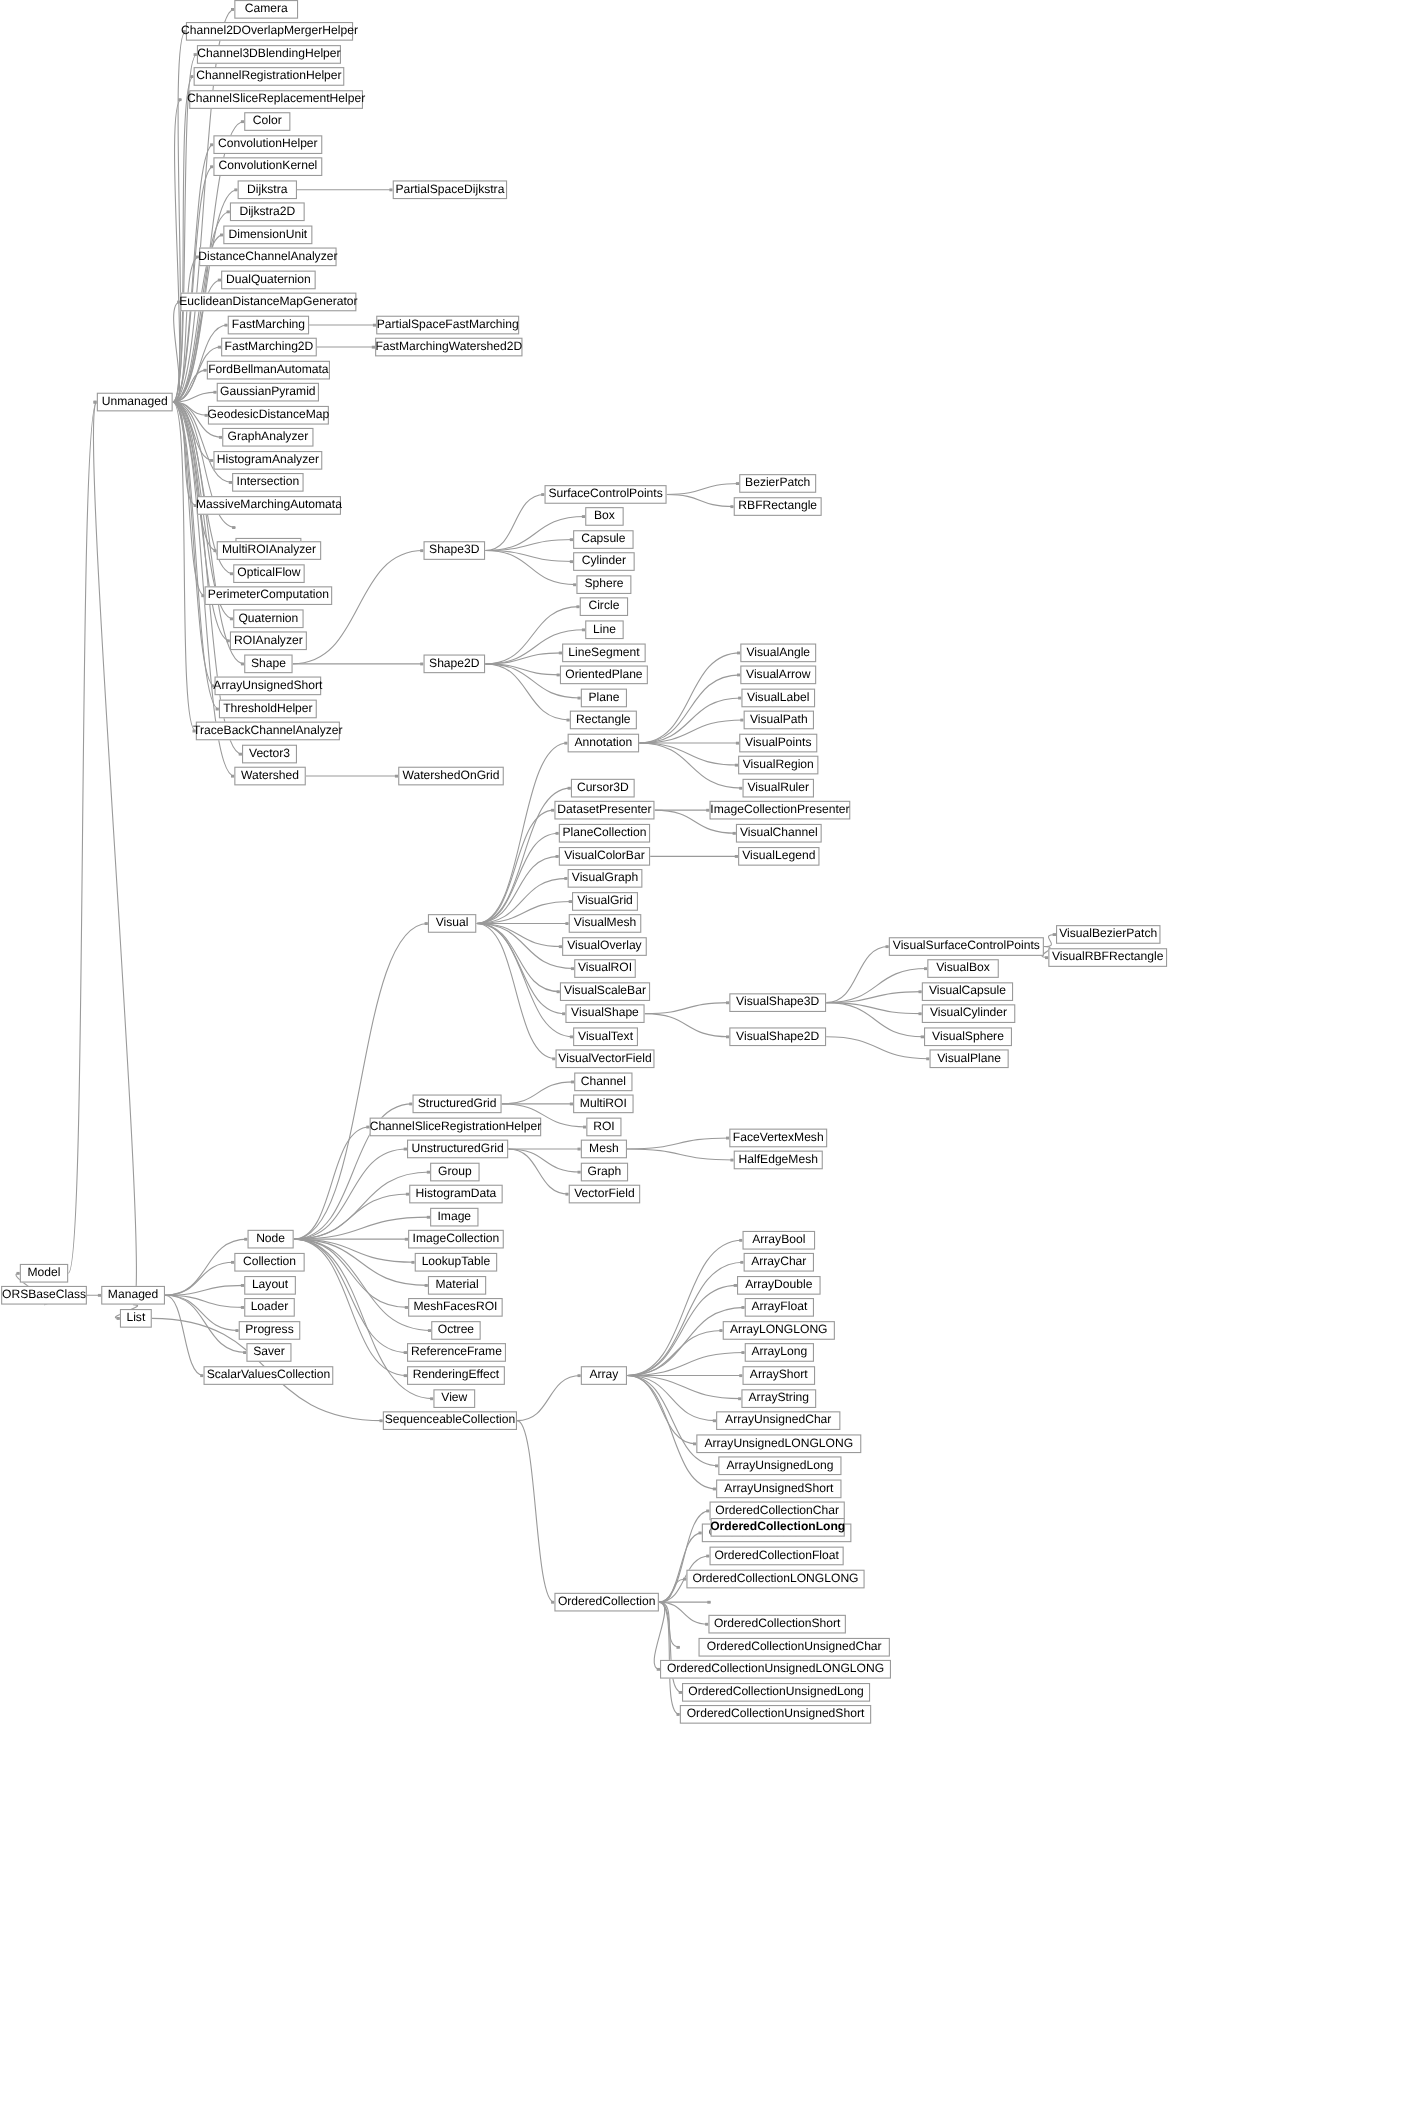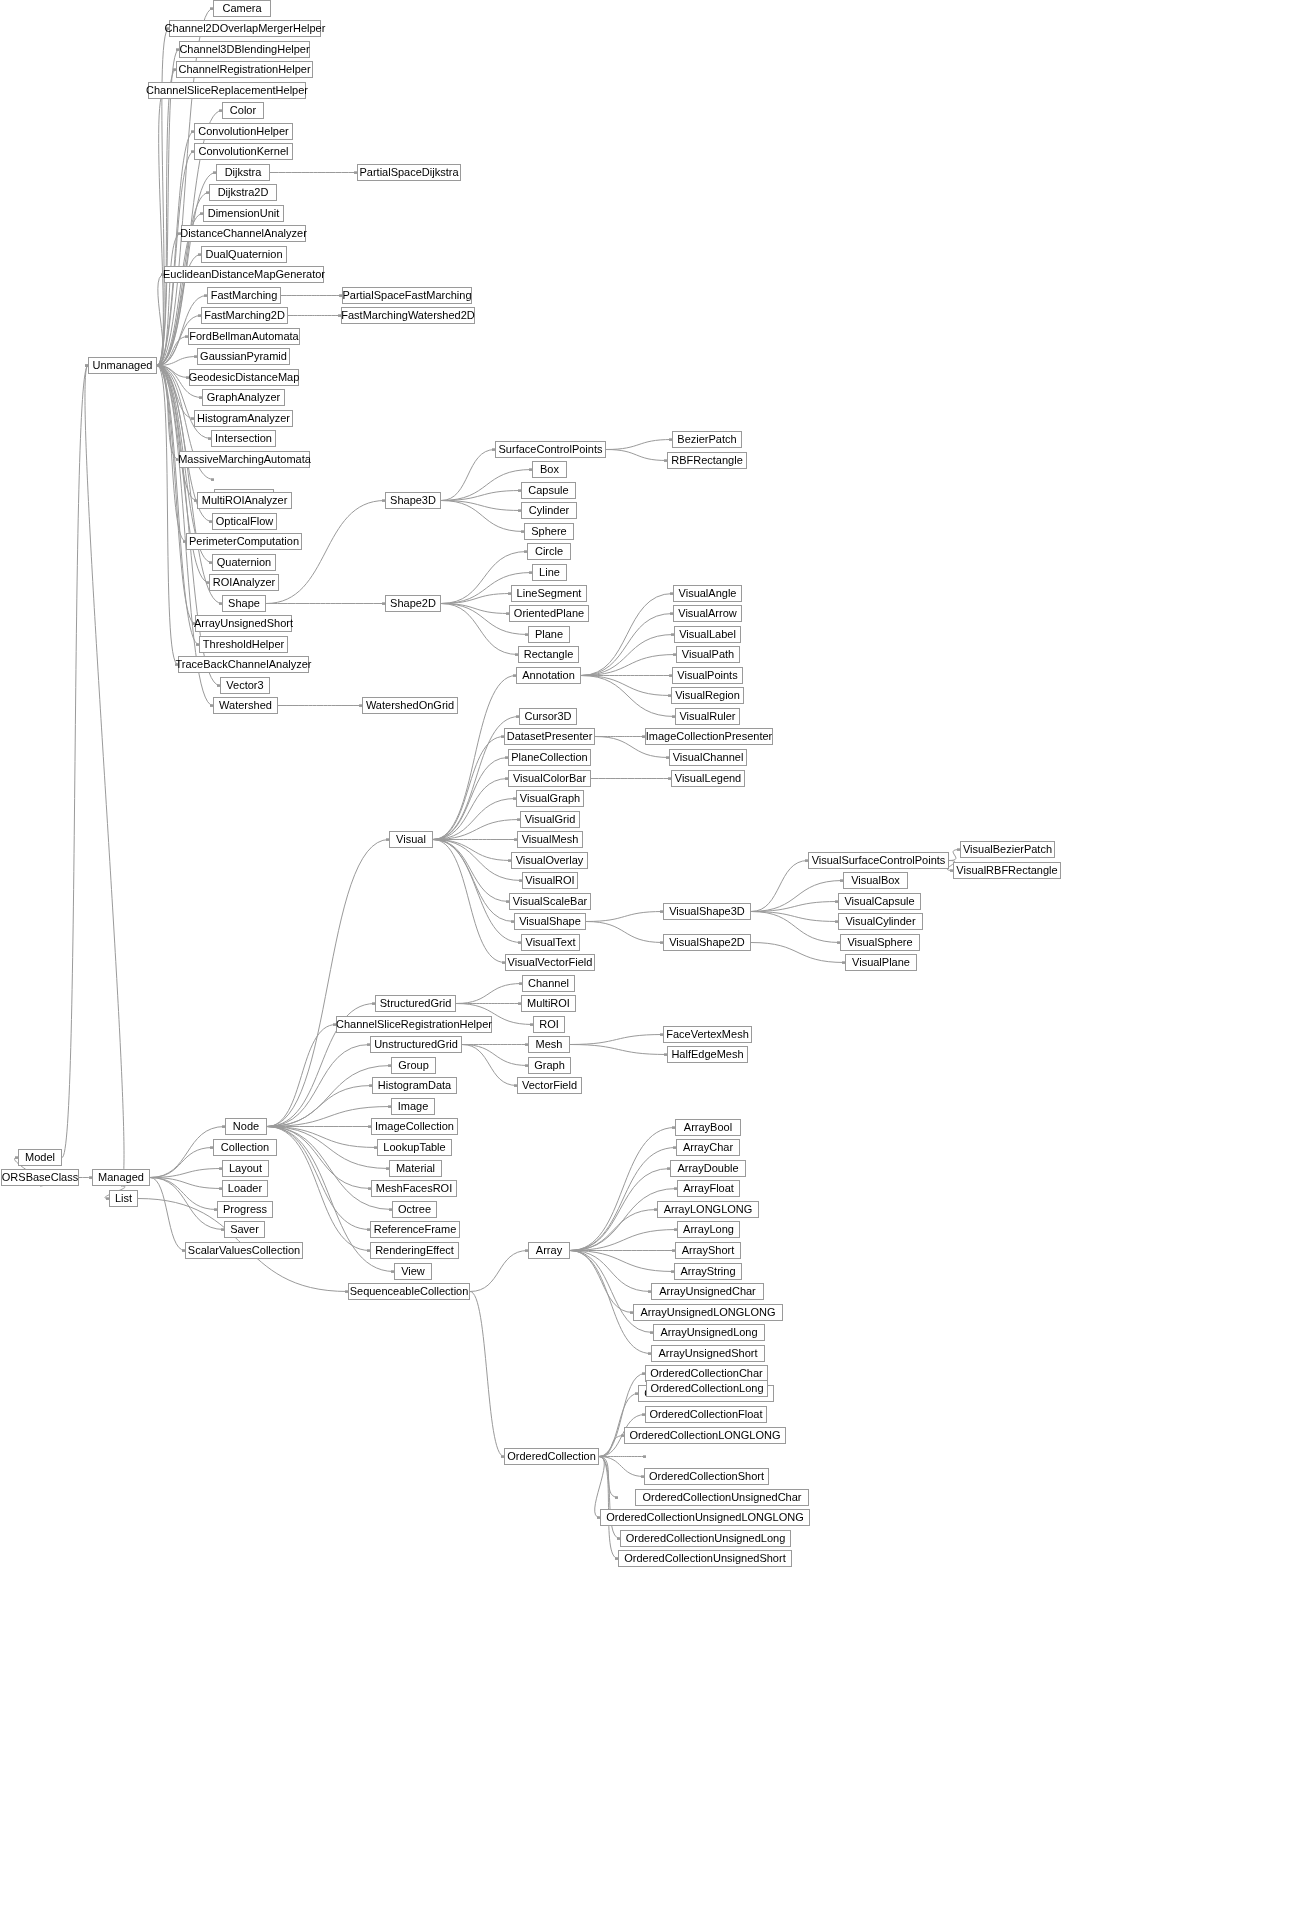--- a/index.html
+++ b/index.html
@@ -318,21 +318,21 @@
   <div id="nodes-layer">
       <div class="node" style="left: 1px; top: 1169px; width: 78px;">ORSBaseClass</div>
       <div class="node" style="left: 18px; top: 1149px; width: 44px;">Model</div>
       <div class="node" style="left: 92px; top: 1169px; width: 58px;">Managed</div>
       <div class="node" style="left: 109px; top: 1190px; width: 29px;">List</div>
       <div class="node" style="left: 88px; top: 357px; width: 69px;">Unmanaged</div>
       <div class="node" style="left: 213px; top: 0px; width: 58px;">Camera</div>
       <div class="node" style="left: 169px; top: 20px; width: 152px;">Channel2DOverlapMergerHelper</div>
       <div class="node" style="left: 179px; top: 41px; width: 131px;">Channel3DBlendingHelper</div>
       <div class="node" style="left: 176px; top: 61px; width: 137px;">ChannelRegistrationHelper</div>
-      <div class="node" style="left: 148px; top: 82px; width: 158px;">ChannelSliceReplacementHelper</div>
+      <div class="node" style="left: 172px; top: 82px; width: 158px;">ChannelSliceReplacementHelper</div>
       <div class="node" style="left: 222px; top: 102px; width: 42px;">Color</div>
       <div class="node" style="left: 194px; top: 123px; width: 99px;">ConvolutionHelper</div>
       <div class="node" style="left: 194px; top: 143px; width: 99px;">ConvolutionKernel</div>
       <div class="node" style="left: 216px; top: 164px; width: 54px;">Dijkstra</div>
       <div class="node" style="left: 209px; top: 184px; width: 68px;">Dijkstra2D</div>
       <div class="node" style="left: 203px; top: 205px; width: 81px;">DimensionUnit</div>
       <div class="node" style="left: 181px; top: 225px; width: 125px;">DistanceChannelAnalyzer</div>
       <div class="node" style="left: 201px; top: 246px; width: 86px;">DualQuaternion</div>
       <div class="node" style="left: 164px; top: 266px; width: 160px;">EuclideanDistanceMapGenerator</div>
       <div class="node" style="left: 207px; top: 287px; width: 74px;">FastMarching</div>
@@ -451,20 +451,20 @@
       <div class="node" style="left: 674px; top: 1263px; width: 68px;">ArrayString</div>
       <div class="node" style="left: 651px; top: 1283px; width: 113px;">ArrayUnsignedChar</div>
       <div class="node" style="left: 633px; top: 1304px; width: 150px;">ArrayUnsignedLONGLONG</div>
       <div class="node" style="left: 653px; top: 1324px; width: 112px;">ArrayUnsignedLong</div>
       <div class="node" style="left: 651px; top: 1345px; width: 114px;">ArrayUnsignedShort</div>
       <div class="node" style="left: 504px; top: 1448px; width: 95px;">OrderedCollection</div>
       <div class="node" style="left: 645px; top: 1365px; width: 123px;">OrderedCollectionChar</div>
       <div class="node" style="left: 638px; top: 1385px; width: 136px;">OrderedCollectionDouble</div>
       <div class="node" style="left: 645px; top: 1406px; width: 122px;">OrderedCollectionFloat</div>
       <div class="node" style="left: 624px; top: 1427px; width: 162px;">OrderedCollectionLONGLONG</div>
-      <div class="node" style="left: 646px; top: 1380px; width: 122px;">OrderedCollectionLong</div>
+      <div class="node" style="left: 646px; top: 1380px; width: 122px; font-weight: bold;">OrderedCollectionLong</div>
       <div class="node" style="left: 644px; top: 1468px; width: 125px;">OrderedCollectionShort</div>
       <div class="node" style="left: 635px; top: 1489px; width: 174px;">OrderedCollectionUnsignedChar</div>
       <div class="node" style="left: 600px; top: 1509px; width: 210px;">OrderedCollectionUnsignedLONGLONG</div>
       <div class="node" style="left: 620px; top: 1530px; width: 171px;">OrderedCollectionUnsignedLong</div>
       <div class="node" style="left: 618px; top: 1550px; width: 174px;">OrderedCollectionUnsignedShort</div>
     </div>
 </div>
 
 </body></html>

